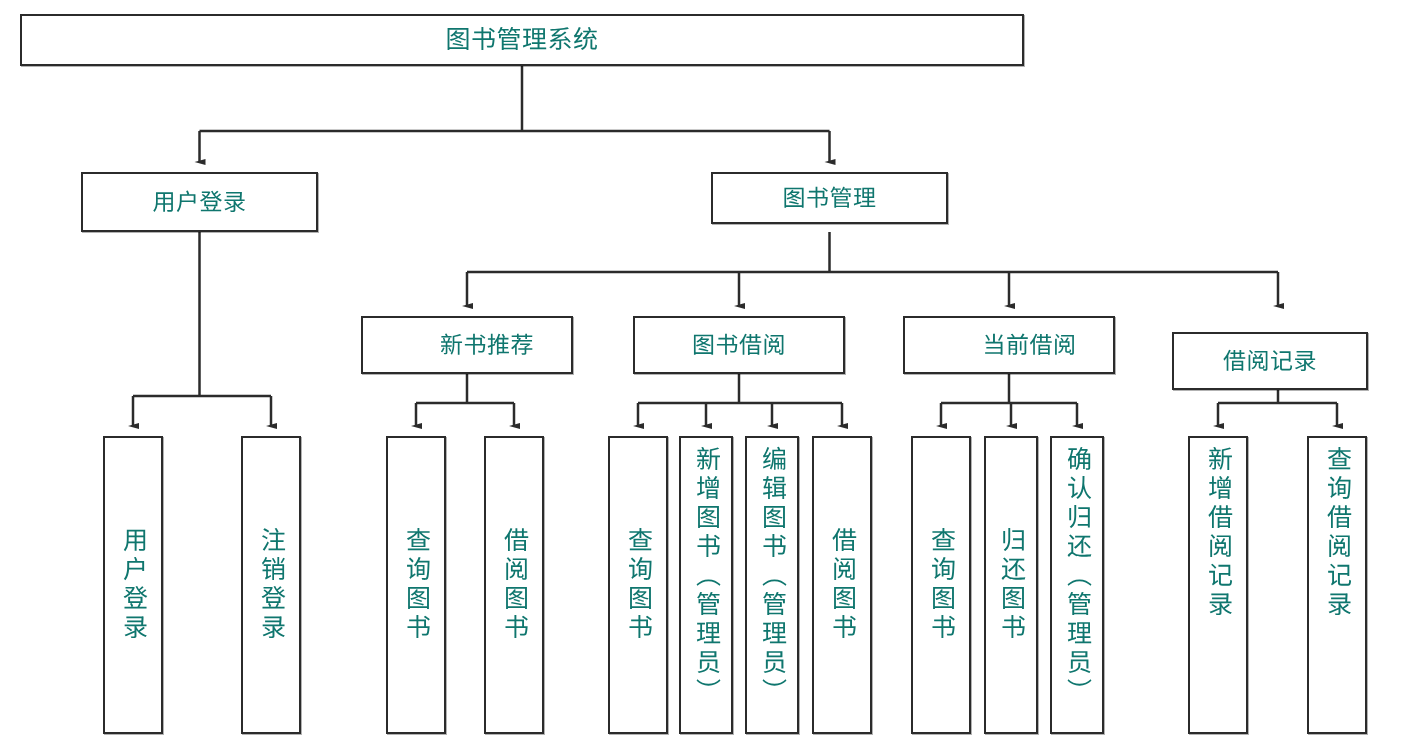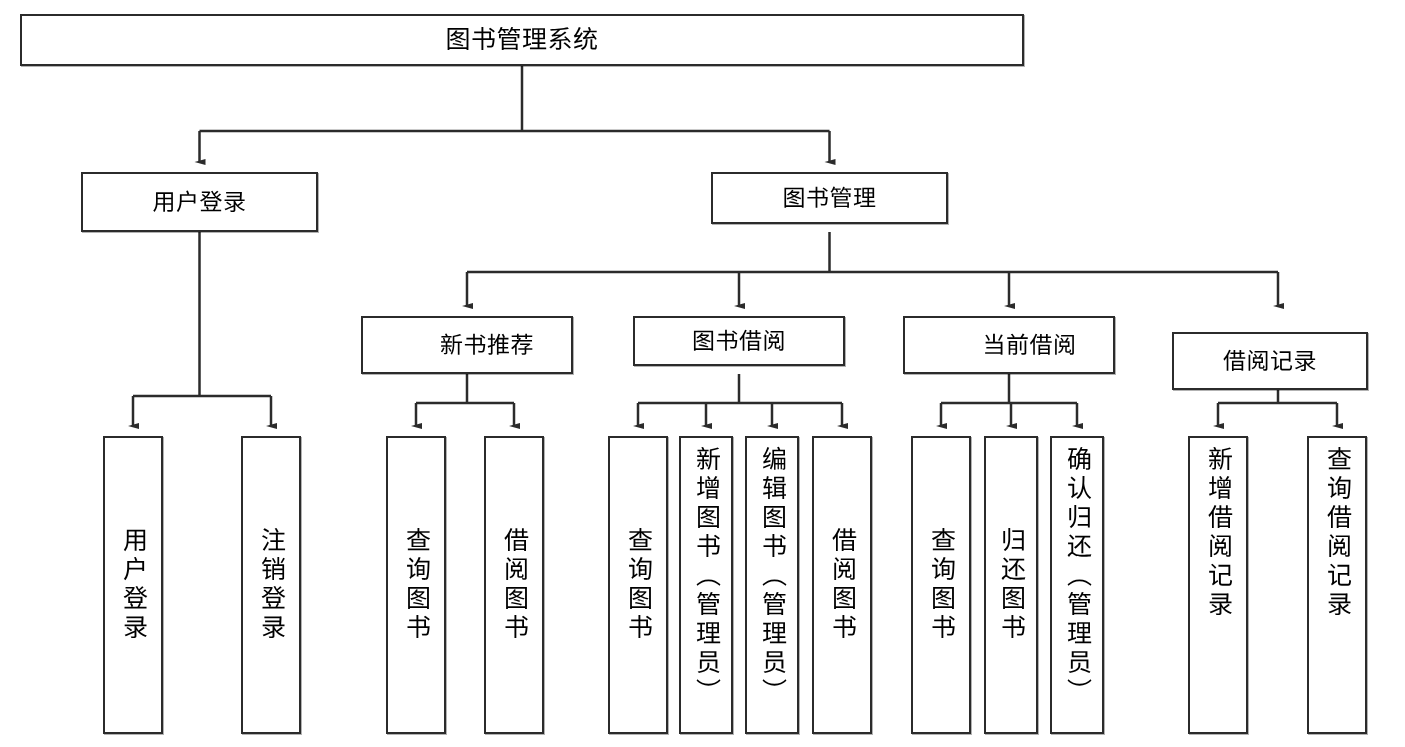--- a/index.html
+++ b/index.html
@@ -31,21 +31,21 @@
     box-sizing: border-box;
     background: #ffffff;
     border: 2px solid #2b2b2b;
     display: flex;
     align-items: center;
     justify-content: center;
     overflow: hidden;
     box-shadow: 1px 1px 0 rgba(0,0,0,0.30);
   }
   .node-label {
-    color: #000000;
+    color: #0f766e;
     letter-spacing: 0.5px;
     text-align: right;
     white-space: nowrap;
     line-height: 1.25;
   }
   .node.horizontal .node-label {
     font-size: 23px;
   }
   .node.root .node-label {
     font-size: 25px;
@@ -132,21 +132,21 @@
       </div>
       <div class="node horizontal" style="left: 81px; top: 172px; width: 237px; height: 60px;">
         <span class="node-label">用户登录</span>
       </div>
       <div class="node horizontal" style="left: 711px; top: 172px; width: 237px; height: 52px;">
         <span class="node-label">图书管理</span>
       </div>
       <div class="node horizontal" style="left: 361px; top: 316px; width: 212px; height: 58px; padding-left: 40px;">
         <span class="node-label">新书推荐</span>
       </div>
-      <div class="node horizontal" style="left: 633px; top: 316px; width: 212px; height: 50px;">
+      <div class="node horizontal" style="left: 633px; top: 316px; width: 212px; height: 58px;">
         <span class="node-label">图书借阅</span>
       </div>
       <div class="node horizontal" style="left: 903px; top: 316px; width: 212px; height: 58px; padding-left: 41px;">
         <span class="node-label">当前借阅</span>
       </div>
       <div class="node horizontal" style="left: 1172px; top: 332px; width: 196px; height: 58px;">
         <span class="node-label">借阅记录</span>
       </div>
       <div class="node vertical v-mid" style="left: 103px; top: 436px; width: 60px; height: 298px;">
         <span class="node-label">用户登录</span>

